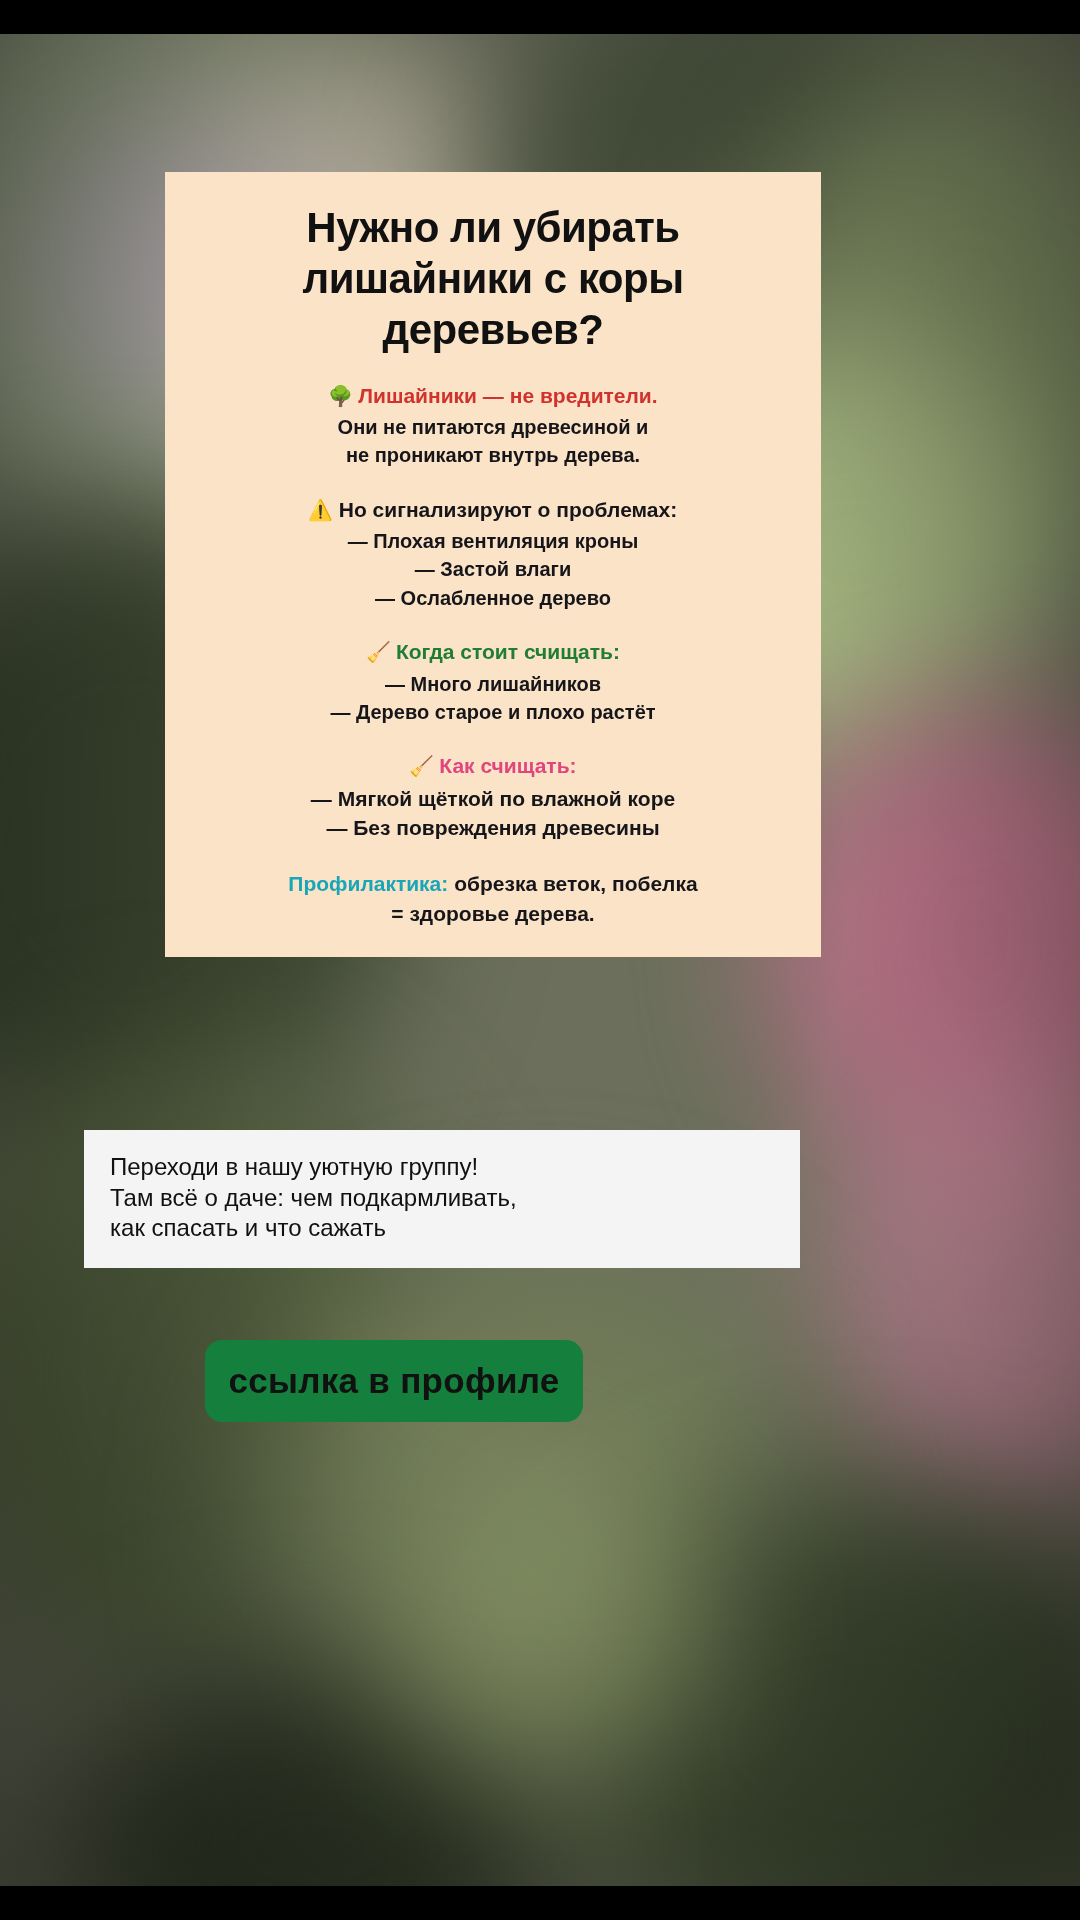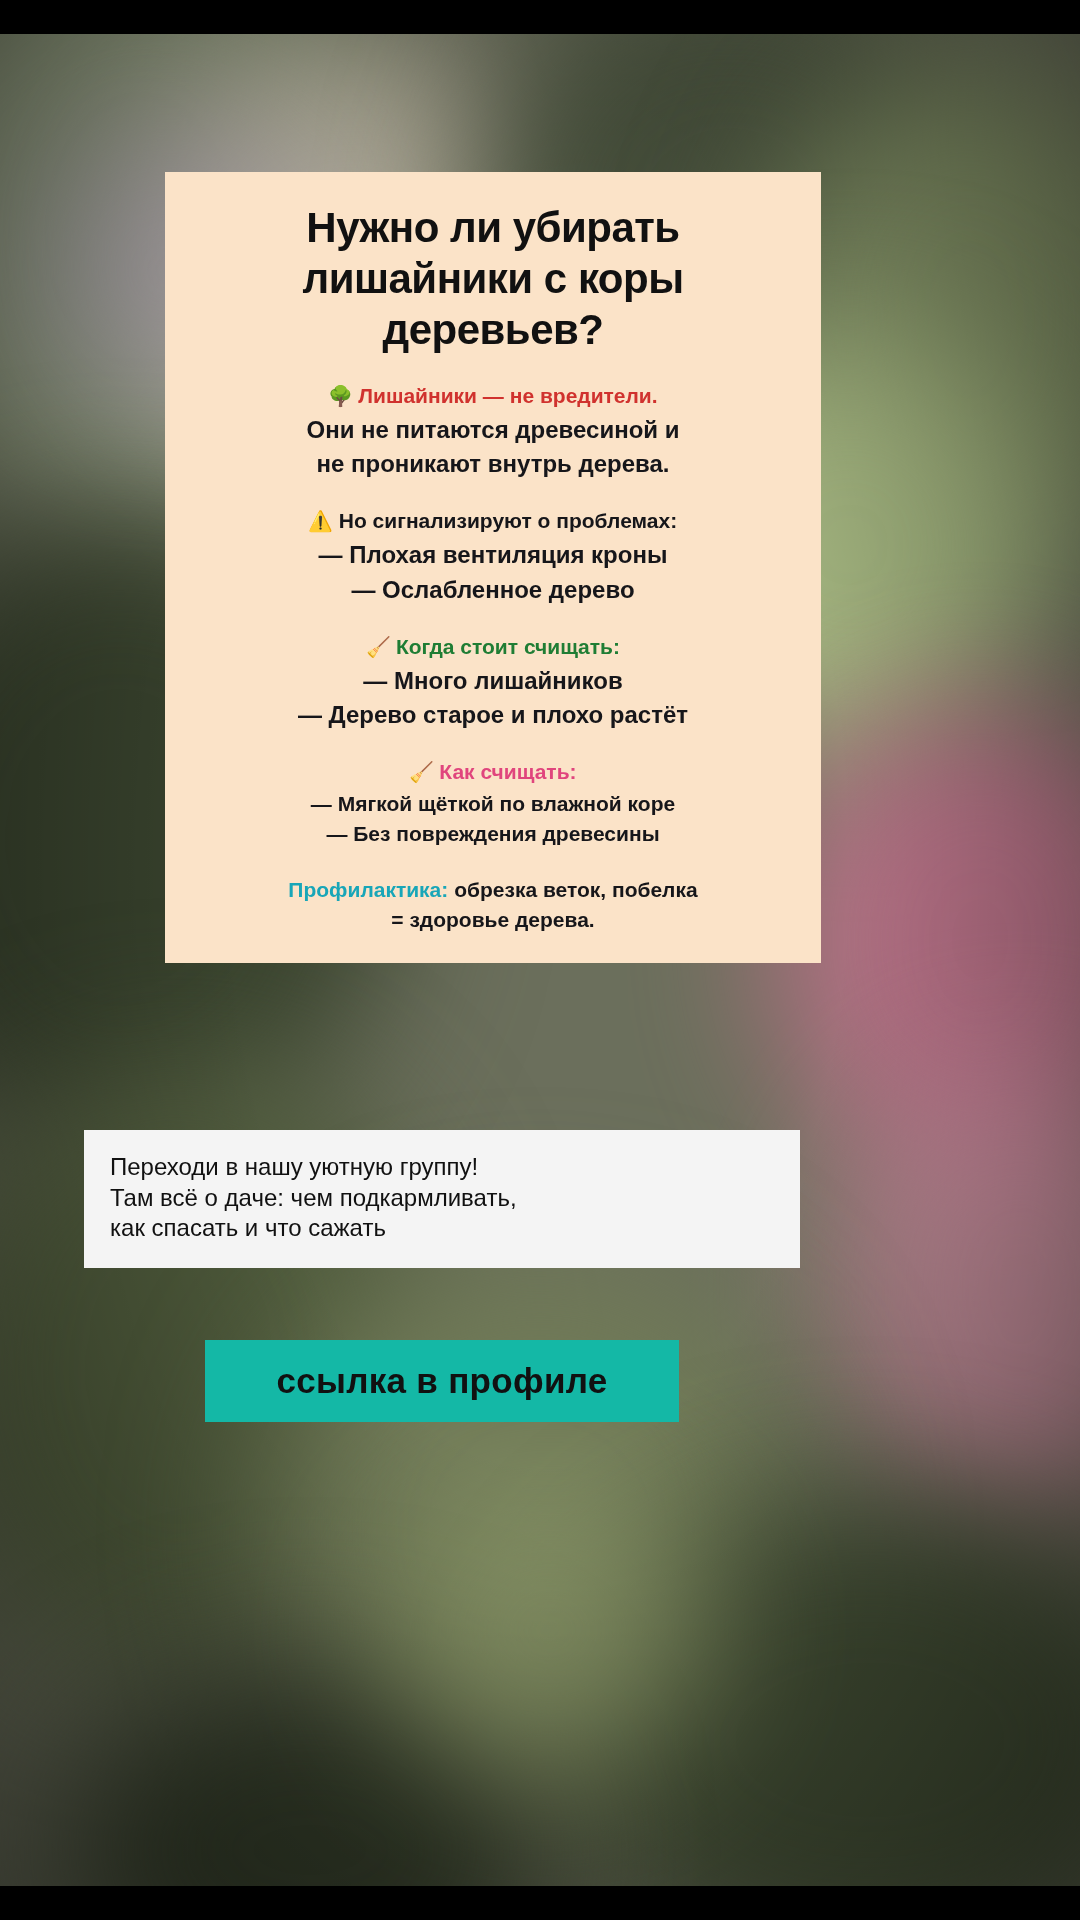--- a/index.html
+++ b/index.html
@@ -80,21 +80,21 @@
     line-height: 1.3;
     margin-bottom: 4px;
   }
   .head .emoji { font-size: 20px; margin-right: 5px; }
   .head.red   { color: #d0322e; }
   .head.dark  { color: #16161a; }
   .head.green { color: #1f7d34; }
   .head.pink  { color: #e0457d; }
 
   .line {
-    font-size: 24px;
+    font-size: 20px;
     font-weight: bold;
     line-height: 1.42;
     color: #16161a;
   }
   .line.sm { font-size: 21px; }
 
   .prophy {
     font-size: 21px;
     font-weight: bold;
     line-height: 1.42;
@@ -117,26 +117,27 @@
     font-size: 24px;
     line-height: 1.28;
     color: #111;
   }
 
   
   #cta {
     position: absolute;
     left: 205px;
     top: 1340px;
-    width: 474px;
+    width: 378px;
     height: 82px;
-    background: #14b8a6;
+    background: #15803d;
     display: flex;
     align-items: center;
     justify-content: center;
+    border-radius: 17px;
   }
   #cta span {
     font-size: 35px;
     font-weight: bold;
     color: #111;
     letter-spacing: .3px;
   }
 </style>
 </head>
 <body>
@@ -171,20 +172,21 @@
     </div>
     <div class="line">Они не питаются древесиной и</div>
     <div class="line">не проникают внутрь дерева.</div>
   </div>
 
   <div class="block">
     <div class="head dark">
       <span class="emoji">⚠️</span><span>Но сигнализируют о проблемах:</span>
     </div>
     <div class="line">— Плохая вентиляция кроны</div>
+    <div class="line">— Застой влаги</div>
     <div class="line">— Ослабленное дерево</div>
   </div>
 
   <div class="block">
     <div class="head green">
       <span class="emoji">🧹</span><span>Когда стоит счищать:</span>
     </div>
     <div class="line">— Много лишайников</div>
     <div class="line">— Дерево старое и плохо растёт</div>
   </div>

